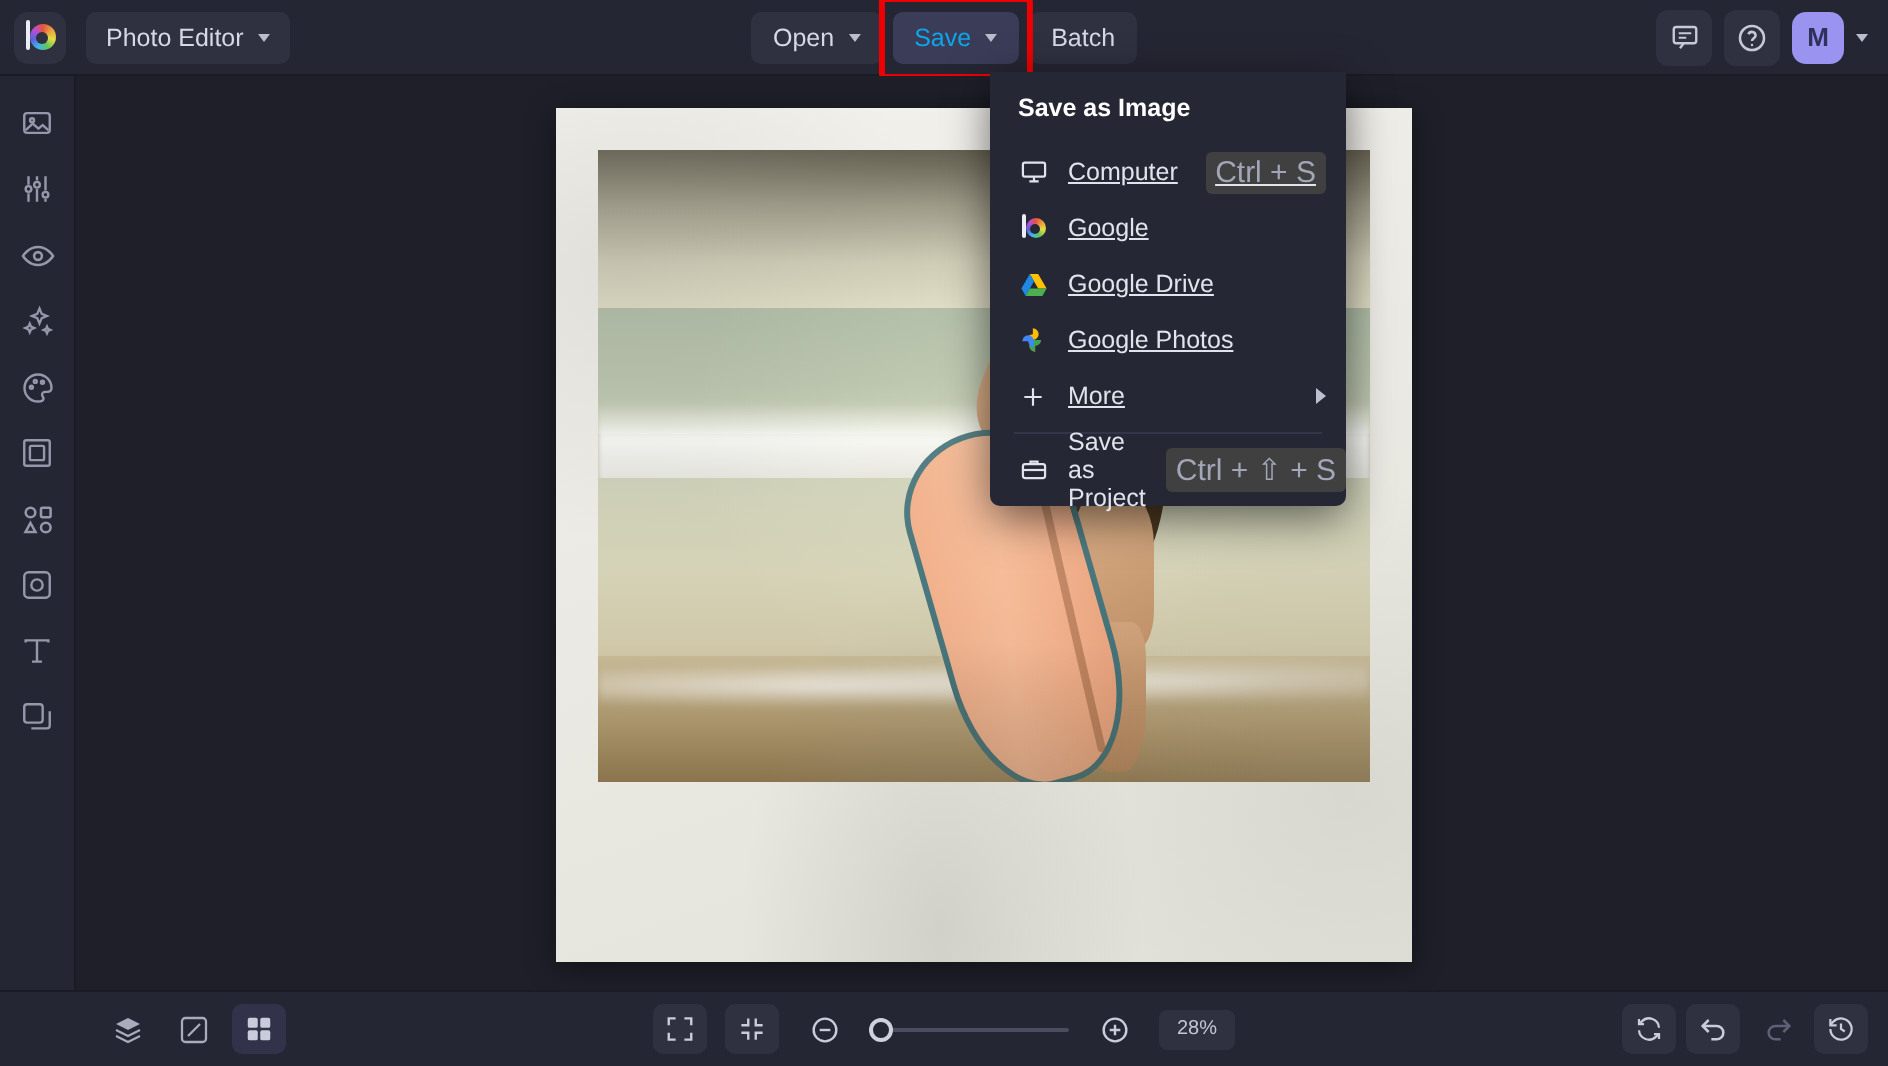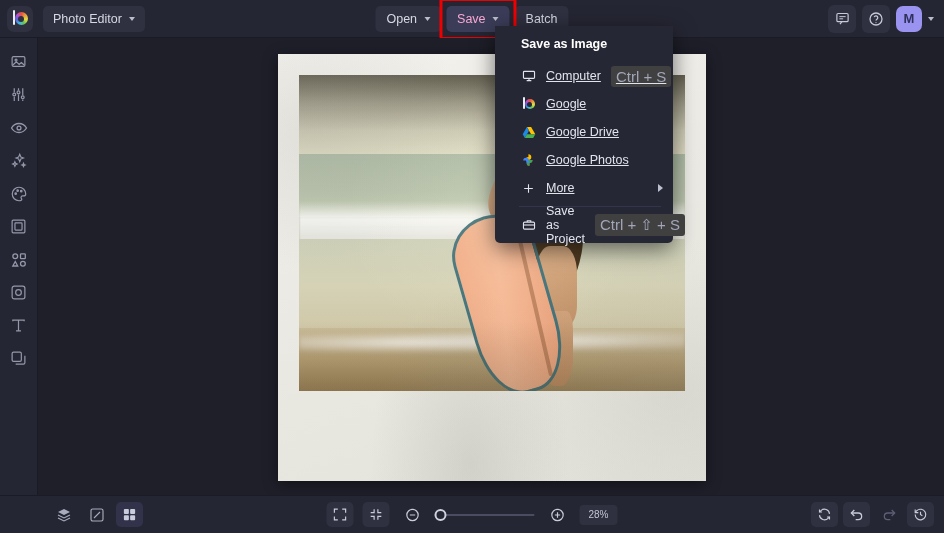--- a/index.html
+++ b/index.html
@@ -62,21 +62,21 @@
     background: #2f3040;
   }
   #save-btn-wrap { position: relative; }
   #save-highlight {
     position: absolute; left: -7px; top: -8px;
     width: calc(100% + 14px); height: 42px;
     border: 3px solid #ee0000; border-radius: 3px;
     pointer-events: none;
   }
   #save-btn { background: #3b3c58; }
-  #save-btn .lbl { color: #f9a8d4; }
+  #save-btn .lbl { color: #0ea5e9; }
   #hdr-right {
     position: absolute; right: 10px;
     display: flex; align-items: center; gap: 6px;
   }
   .icon-btn {
     width: 28px; height: 28px; border-radius: 6px;
     display: flex; align-items: center; justify-content: center;
     background: #2f3040;
   }
   #avatar {
@@ -231,24 +231,24 @@
     border:2px solid #cfd2de; background:#252633;
   }
   #zoom-pct {
     min-width:38px; height:20px; padding:0 7px; border-radius:4px;
     background:#2f3040; color:#c3c6d4; font-size:10px;
     display:flex; align-items:center; justify-content:center;
   }
 
   
   #save-menu {
-    position:absolute; left:495px; top:26px; width:178px;
+    position:absolute; left:495px; top:36px; width:178px;
     background:#262735; border-radius:0 0 5px 5px;
     box-shadow: 0 6px 22px rgba(0,0,0,.55);
-    padding: 7px 0 6px 12px; z-index: 50;
+    padding: 7px 0 6px 0; z-index: 50;
   }
   #menu-title {
     padding: 4px 14px 9px 14px;
     color:#ffffff; font-size:12.5px; font-weight:bold;
   }
   .menu-item {
     height:24px; display:flex; align-items:center;
     padding: 0 10px 0 14px; gap:10px;
     color:#e2e4ec; font-size:12.5px;
     margin-bottom: 0px;

